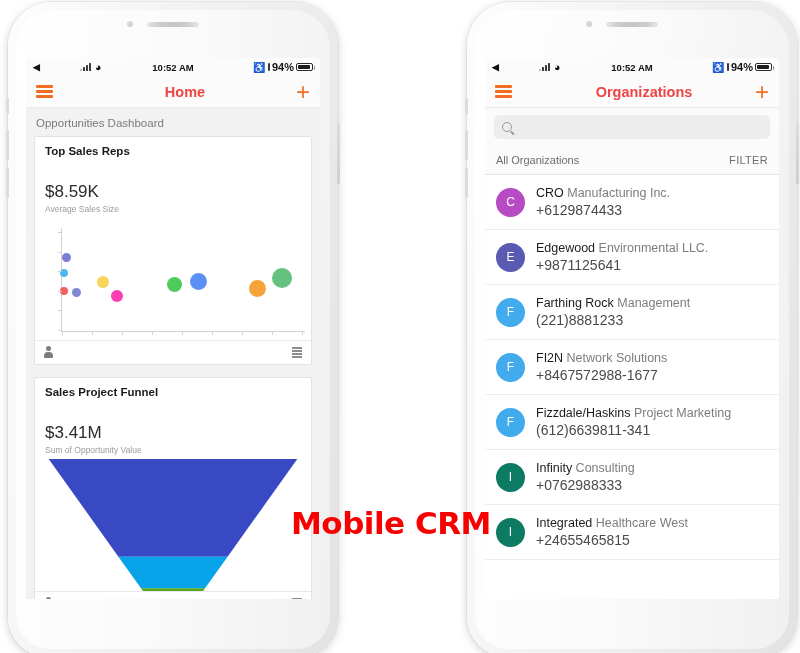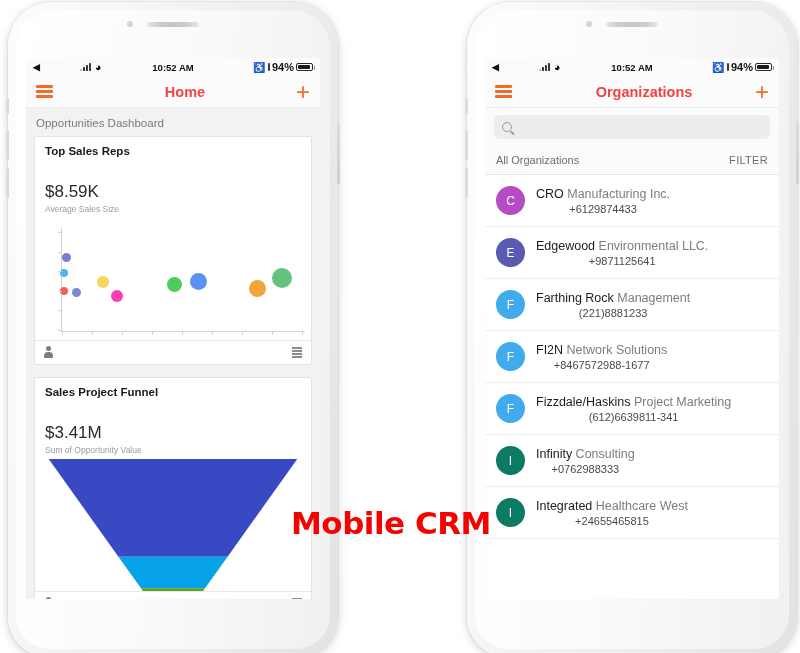--- a/index.html
+++ b/index.html
@@ -143,21 +143,21 @@
     border-bottom:1px solid #ededed; background:#fff;
   }
   .avatar {
     width:29px; height:29px; border-radius:50%; flex:none;
     display:flex; align-items:center; justify-content:center;
     color:#fff; font-size:12px;
   }
   .org-text { min-width:0; }
   .org-name { font-size:12.5px; color:#7d7d7d; white-space:nowrap; }
   .org-name b { color:#1c1c1c; font-weight:normal; }
-  .org-phone { font-size:11px; color:#4a4a4a; margin-top:2px;text-align:center; }
+  .org-phone { font-size:14px; color:#4a4a4a; margin-top:2px; }
 
   
   .watermark {
     position:absolute; left:291px; top:505px; z-index:50;
     font-size:31px; font-weight:bold; color:#f70000;
     font-family:"DejaVu Sans", sans-serif; letter-spacing:-.5px;
     white-space:nowrap;
   }
 </style>
 </head>

